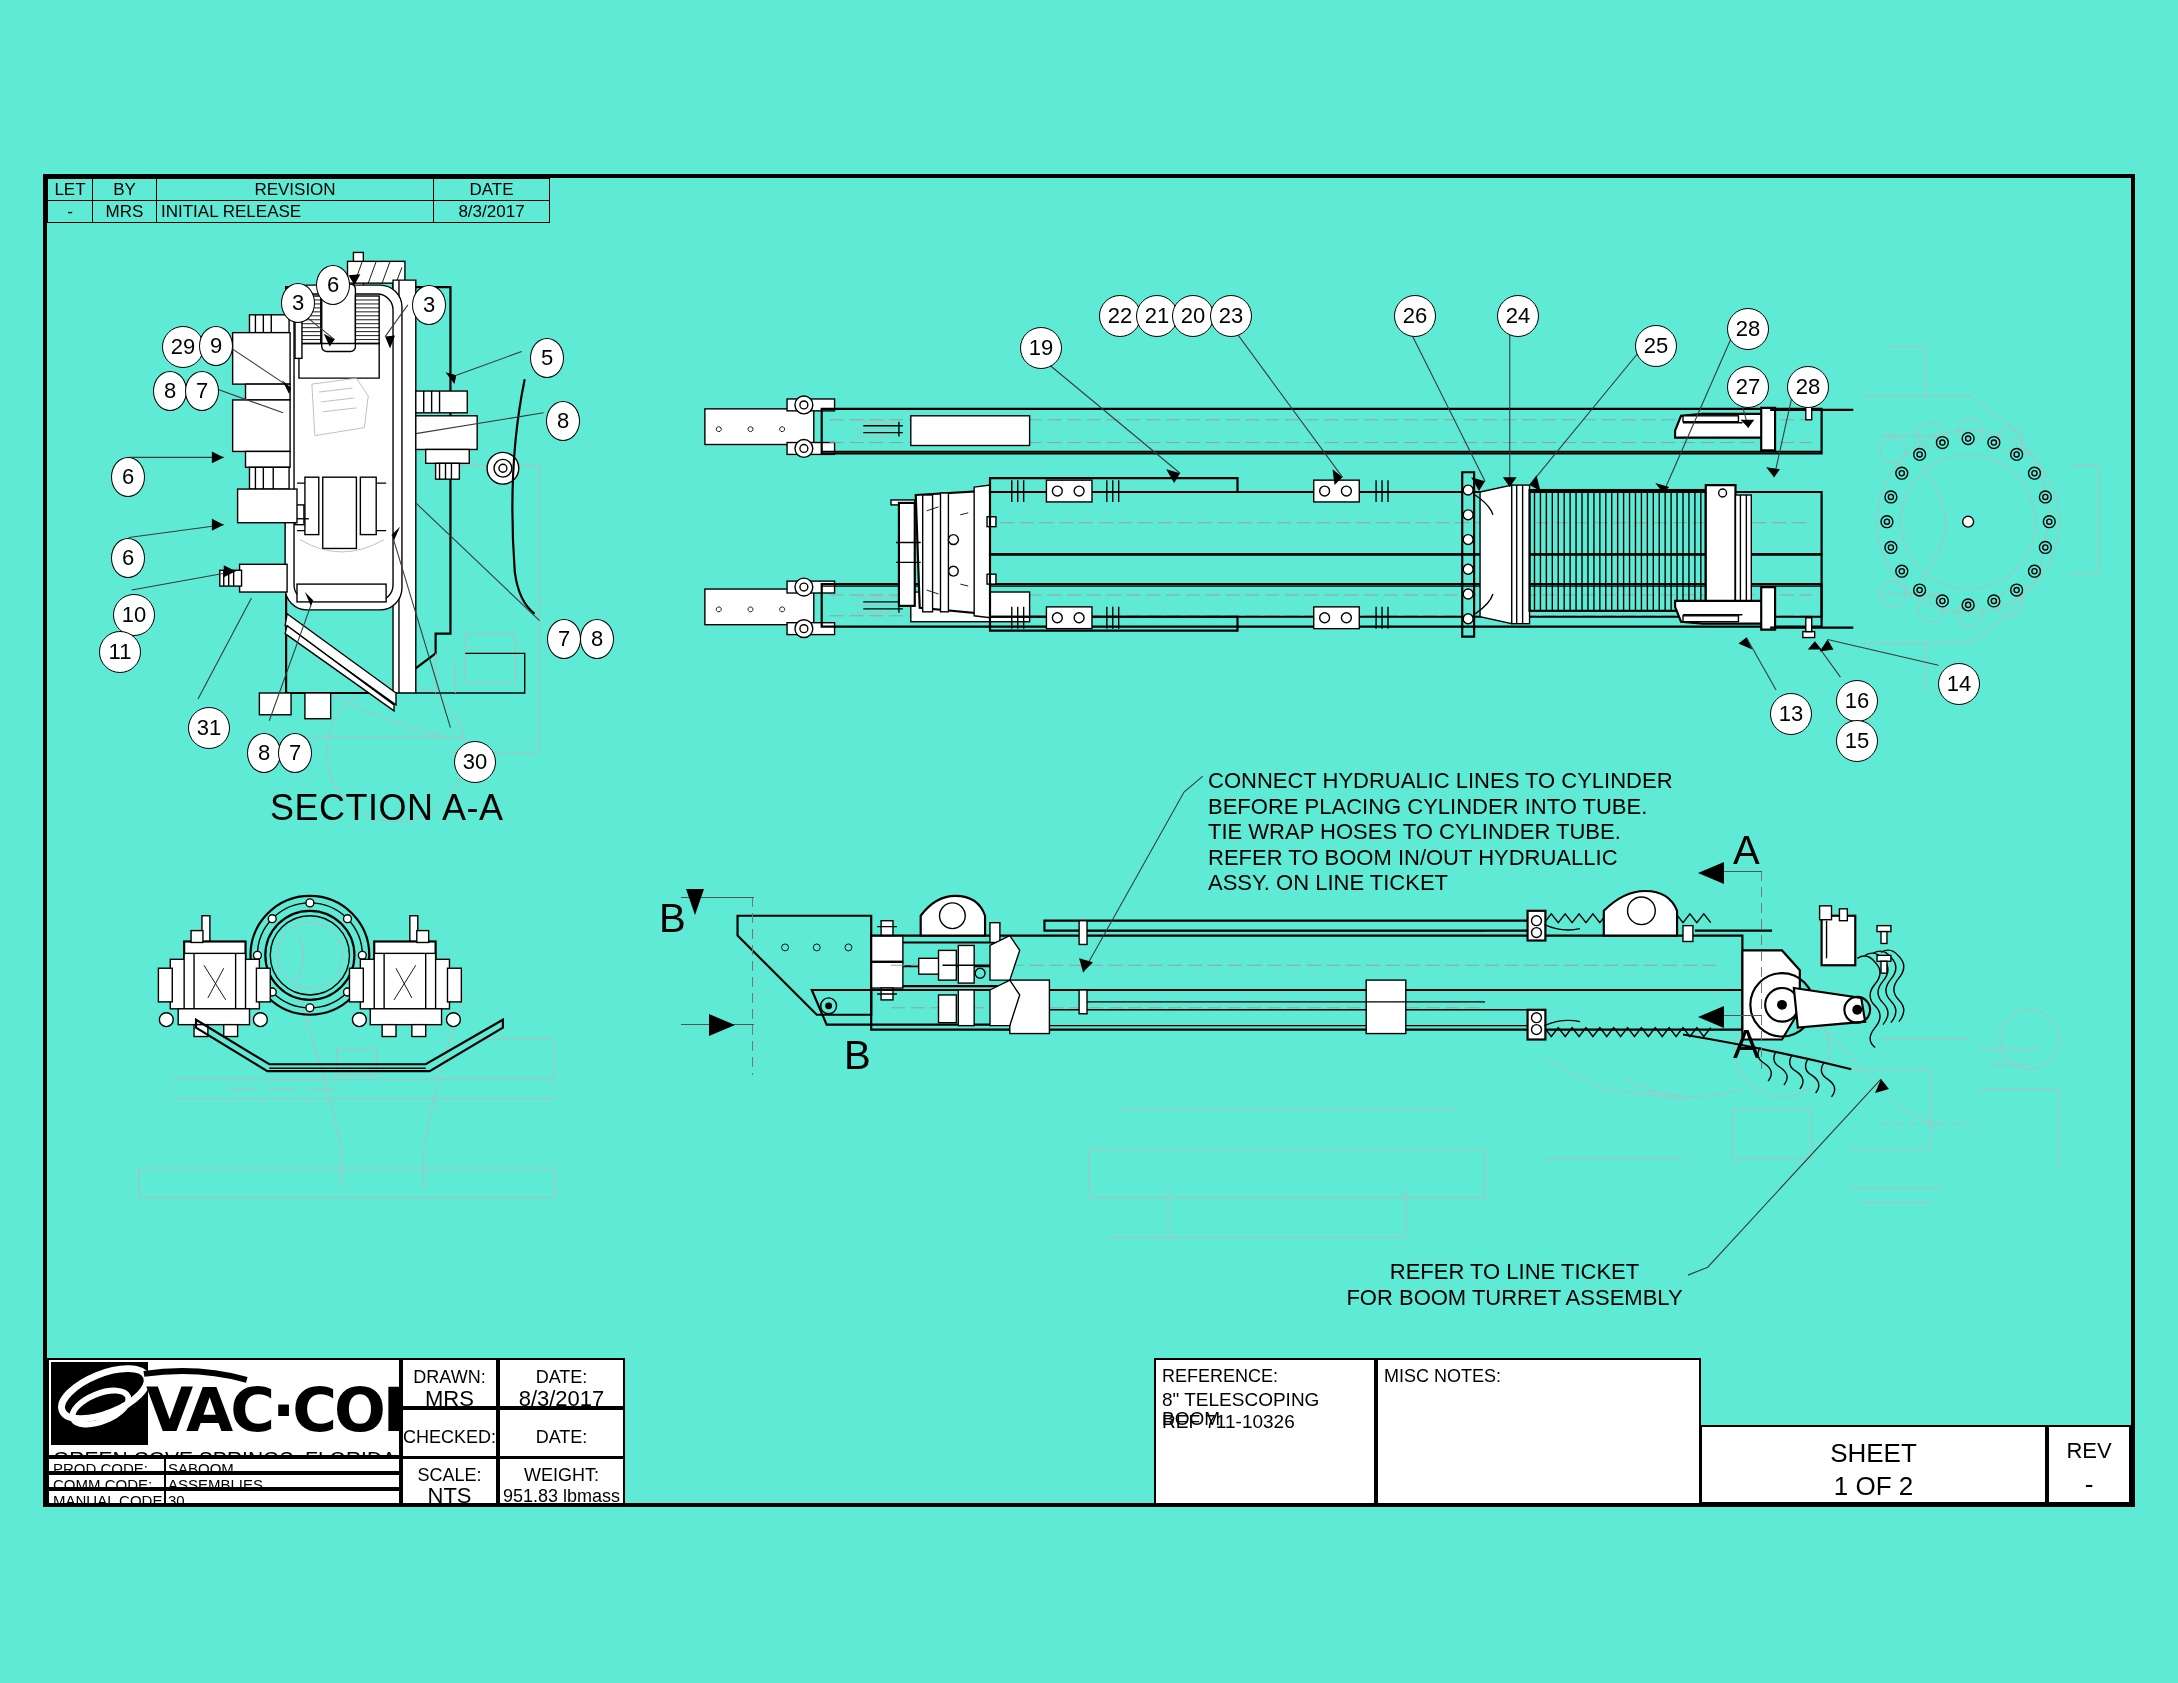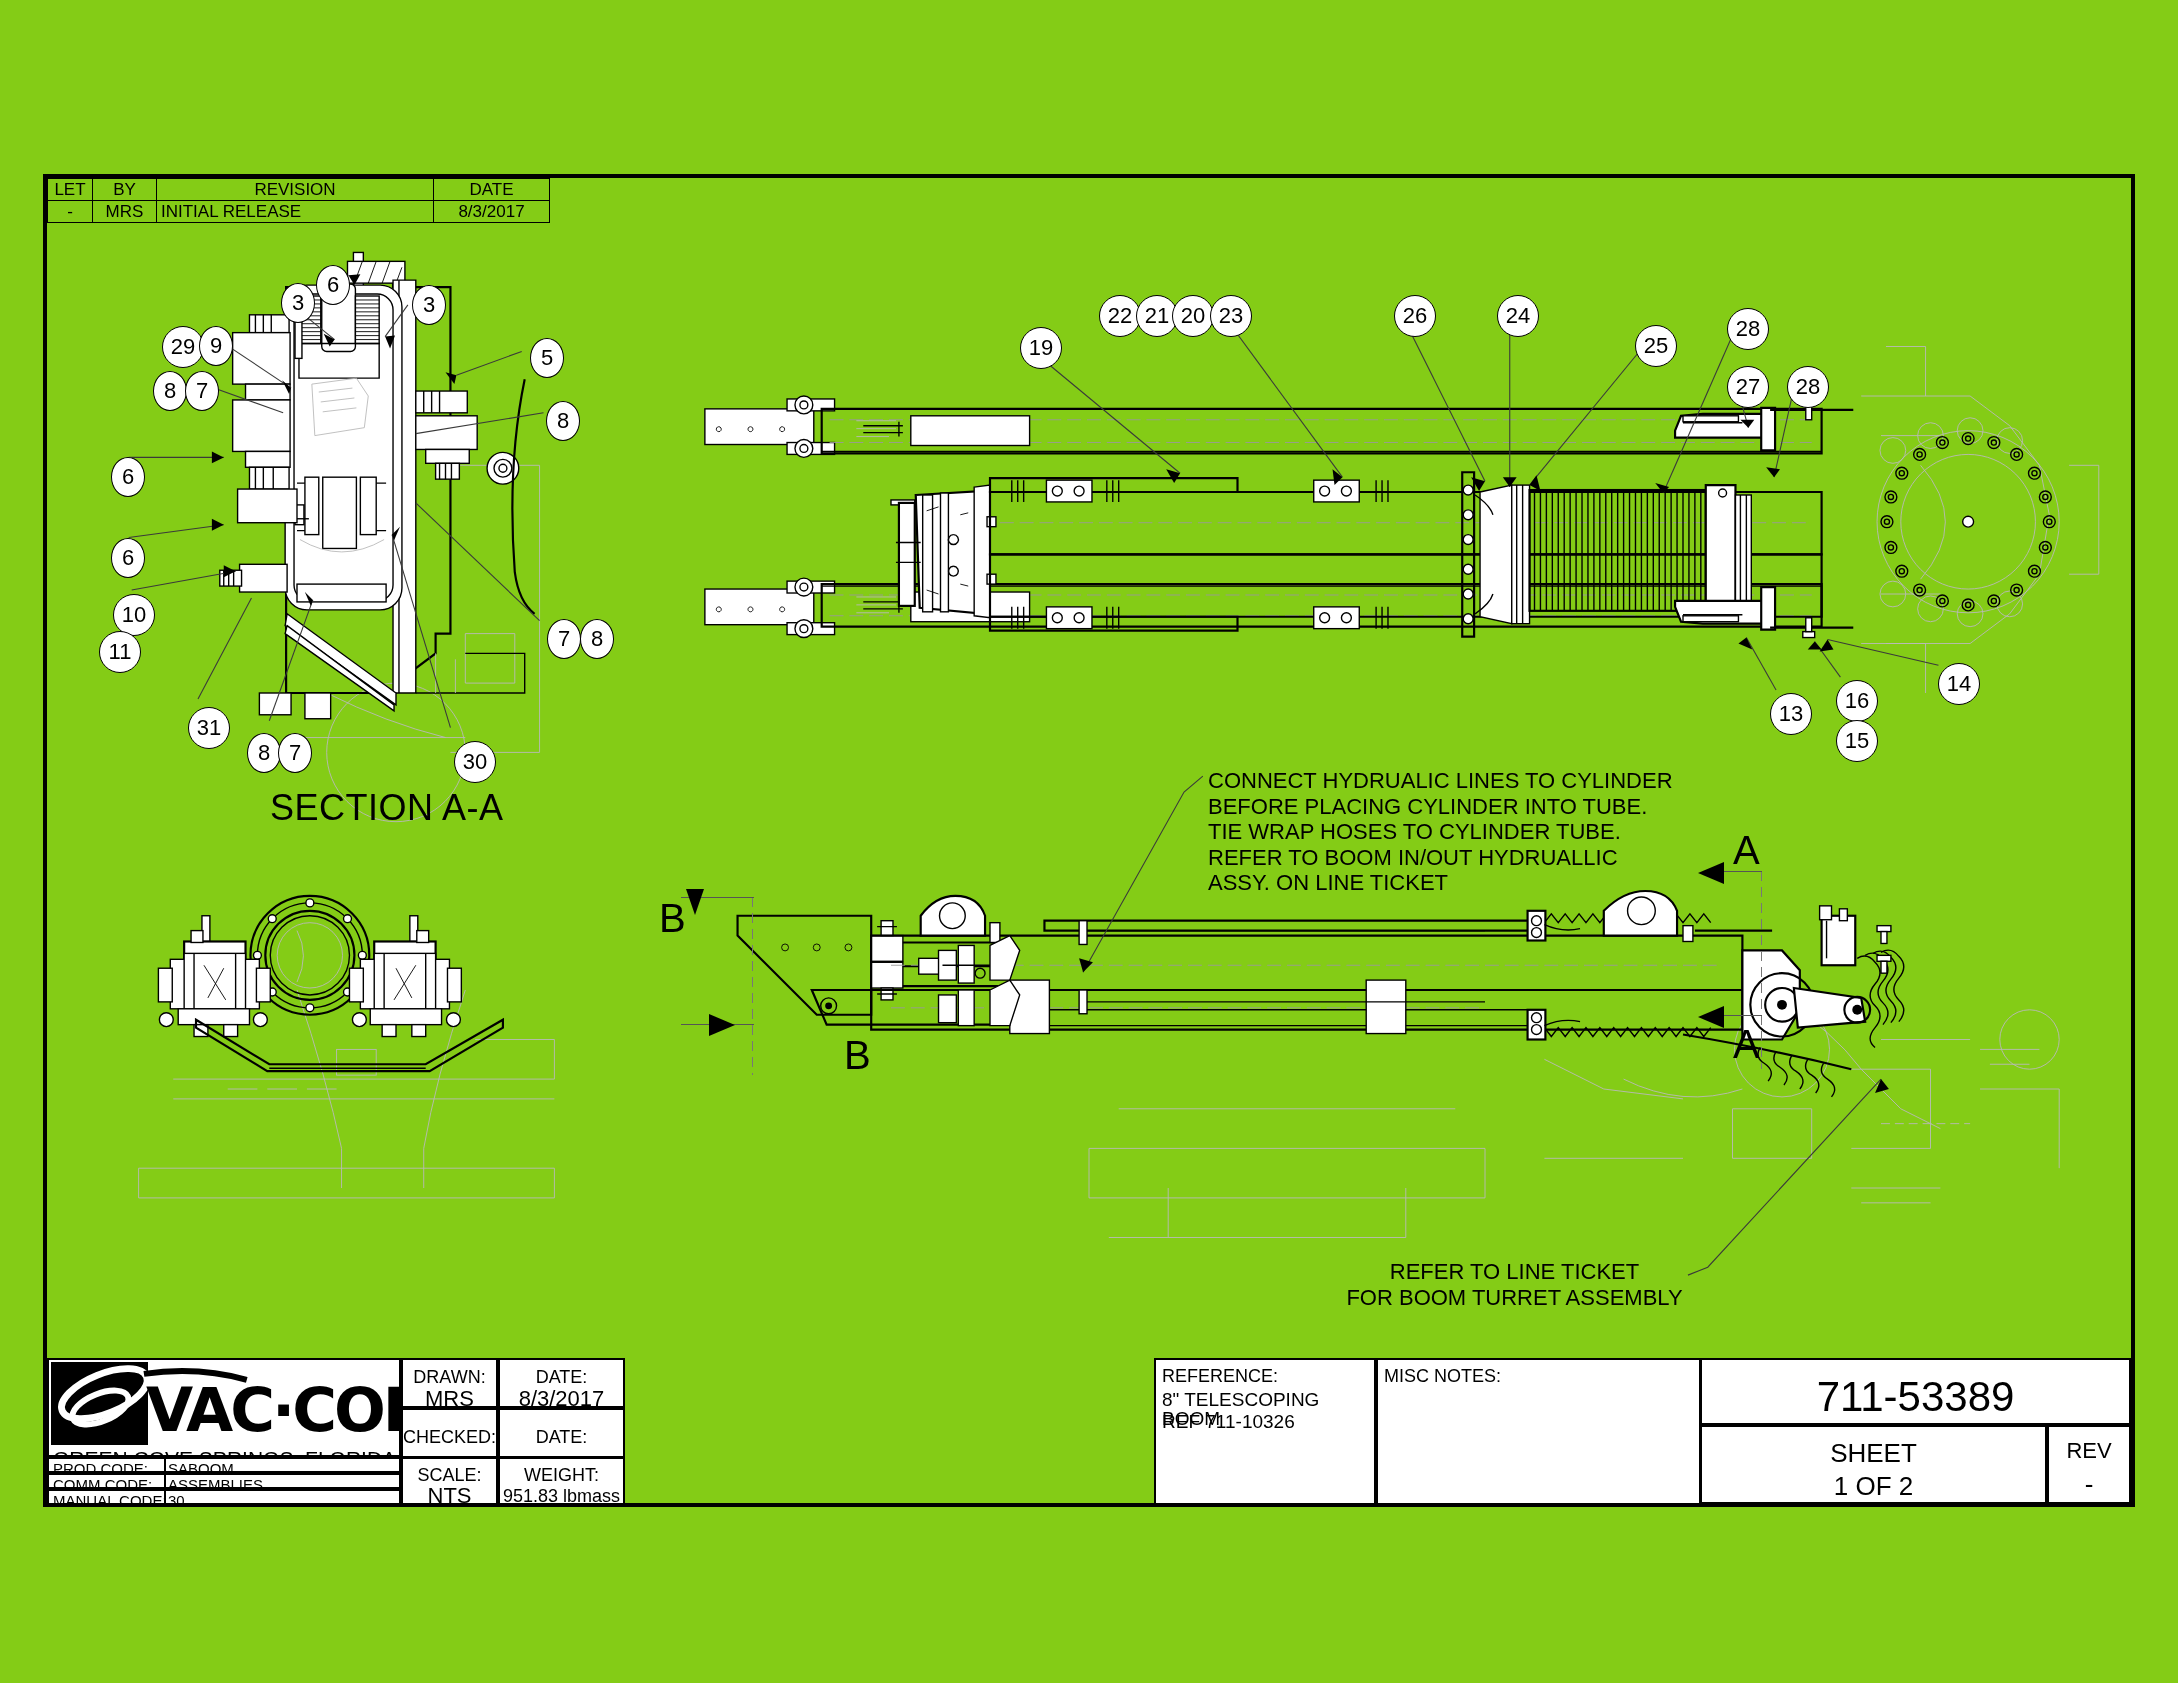--- a/index.html
+++ b/index.html
@@ -1,18 +1,18 @@
 <!DOCTYPE html>
 <html><head>
 <meta charset="utf-8">
 <style>
   html,body{margin:0;padding:0;background:#ffffff;}
   body{width:2178px;height:1683px;overflow:hidden;
        font-family:"Liberation Sans","DejaVu Sans",sans-serif;color:#000;}
-  #sheet{position:relative;width:2178px;height:1683px;background:#84cc16;}
+  #sheet{position:relative;width:2178px;height:1683px;background:#5eead4;}
 
   
   #border{position:absolute;left:43px;top:174px;width:2092px;height:1333px;
           border:4px solid #000;box-sizing:border-box;}
 
   
   .tbl{position:absolute;border-collapse:collapse;}
   .tbl td{border:1.5px solid #000;padding:0 4px;white-space:nowrap;
           font-size:17px;line-height:1.15;vertical-align:middle;}
 
@@ -802,23 +802,20 @@
       <div class="lbl" style="left:6px;top:7px;font-size:18px">REFERENCE:</div>
       <div class="valsm" style="left:6px;top:30px;font-size:19px">8" TELESCOPING BOOM</div>
       <div class="valsm" style="left:6px;top:52px;font-size:19px">REF 711-10326</div>
     </div>
 
     <div class="box" style="left:1329px;top:0;width:325px;height:147px">
       <div class="lbl" style="left:6px;top:7px;font-size:18px">MISC NOTES:</div>
       <div class="valsm" style="left:6px;top:30px;font-size:18px"></div>
     </div>
 
-    <div class="box" style="left:1653px;top:0;width:431px;height:67px">
-      <div class="val ctrfull" style="top:16px;font-size:42px">711-53389</div>
-    </div>
 
     <div class="box" style="left:1653px;top:67px;width:347px;height:79px">
       <div class="val ctrfull" style="top:13px;font-size:26px">SHEET</div>
       <div class="val ctrfull" style="top:46px;font-size:26px">1  OF 2</div>
     </div>
 
     <div class="box" style="left:2000px;top:67px;width:84px;height:79px">
       <div class="val ctrfull" style="top:13px;font-size:22px">REV</div>
       <div class="val ctrfull" style="top:44px;font-size:26px">-</div>
     </div>

